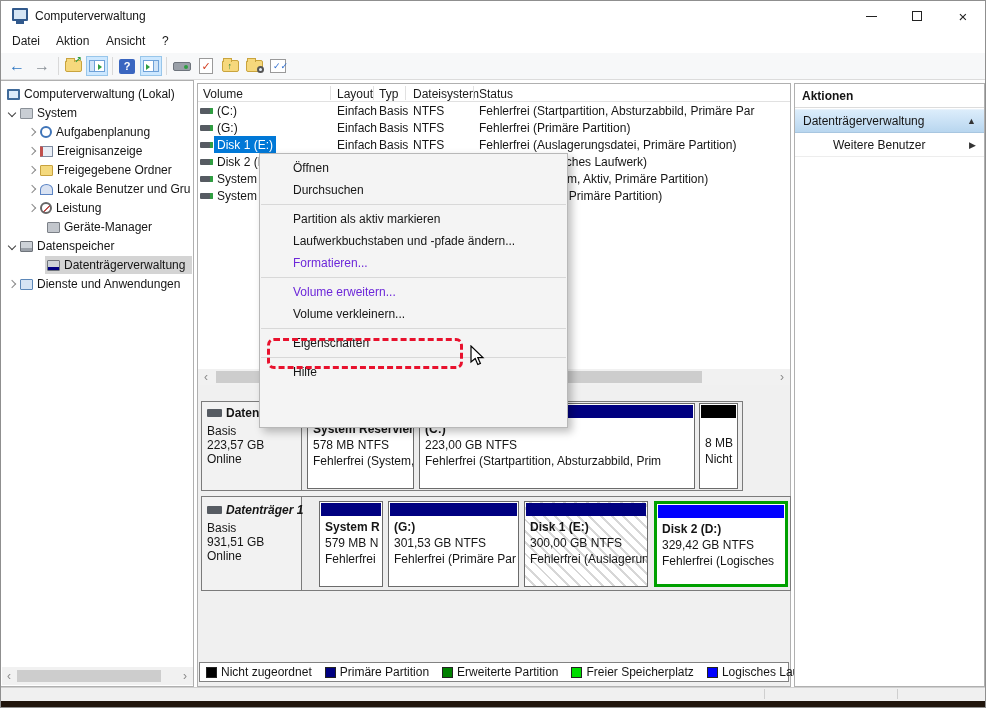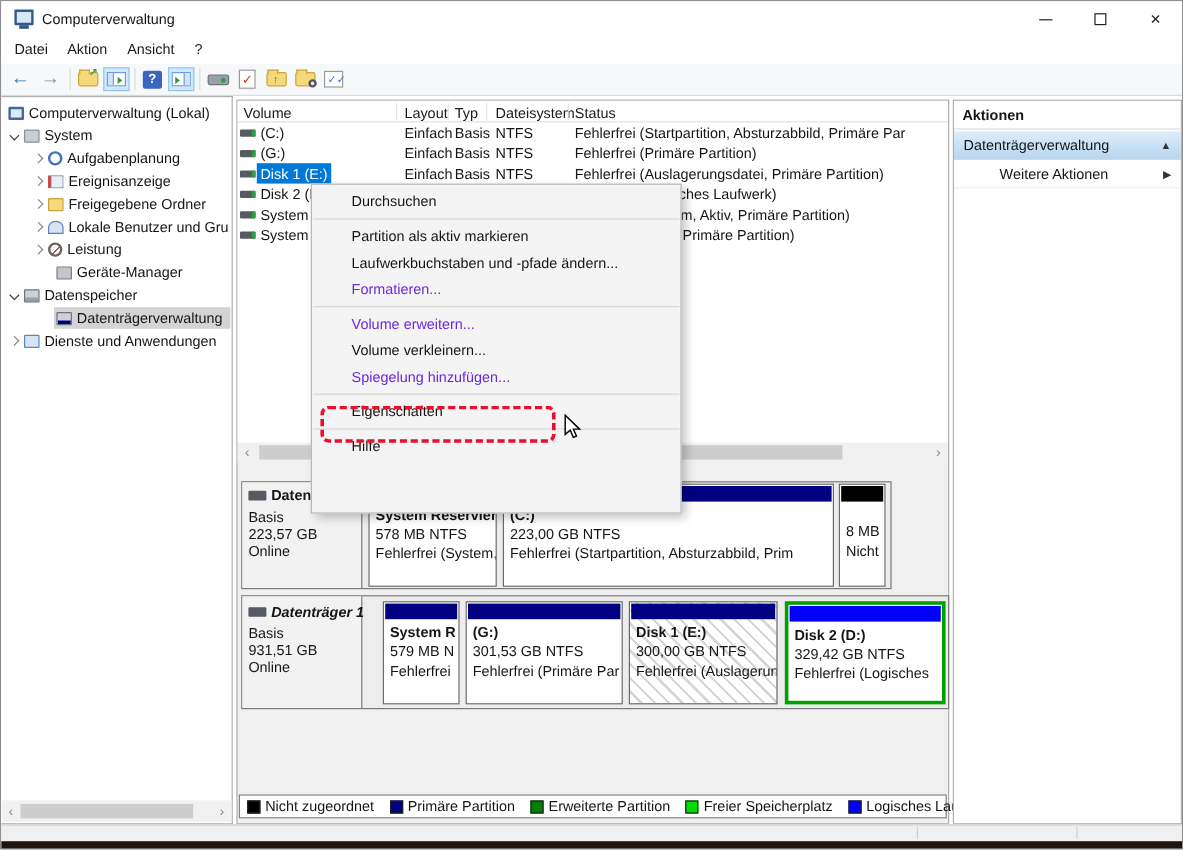--- a/index.html
+++ b/index.html
@@ -412,34 +412,34 @@
   </div>
 
   <div class="abs pane actpane"></div>
   <span class="abs actheader">Aktionen</span>
   <div class="abs" style="left:794px;top:106px;width:189px;height:1px;background:#dcdcdc;"></div>
   <div class="abs actgroup">
     <span style="flex:1;">Datenträgerverwaltung</span>
     <span class="glyph-sm">▲</span>
   </div>
   <div class="abs actmore">
-    <span style="flex:1;padding-left:30px;">Weitere Aktionen</span>
+    <span style="flex:1;padding-left:30px;">Weitere Benutzer</span>
     <span class="glyph-sm">▶</span>
   </div>
 
   <div class="abs cmenu">
+    <div class="mitem">Öffnen</div>
     <div class="mitem">Durchsuchen</div>
     <div class="msep"></div>
     <div class="mitem">Partition als aktiv markieren</div>
     <div class="mitem">Laufwerkbuchstaben und -pfade ändern...</div>
     <div class="mitem mdis">Formatieren...</div>
     <div class="msep"></div>
     <div class="mitem mdis">Volume erweitern...</div>
     <div class="mitem">Volume verkleinern...</div>
-    <div class="mitem mdis">Spiegelung hinzufügen...</div>
     <div class="msep"></div>
     <div class="mitem">Eigenschaften</div>
     <div class="msep"></div>
     <div class="mitem">Hilfe</div>
   </div>
 
   <div class="abs redrect"></div>
 
   <svg class="abs cursor" width="16" height="22" viewBox="0 0 16 22">
     <polygon points="1,1 1,17 5.2,13.5 7.8,19.5 10.4,18.4 7.8,12.6 13,12.6" fill="#ffffff" stroke="#000000" stroke-width="1.2"></polygon>

